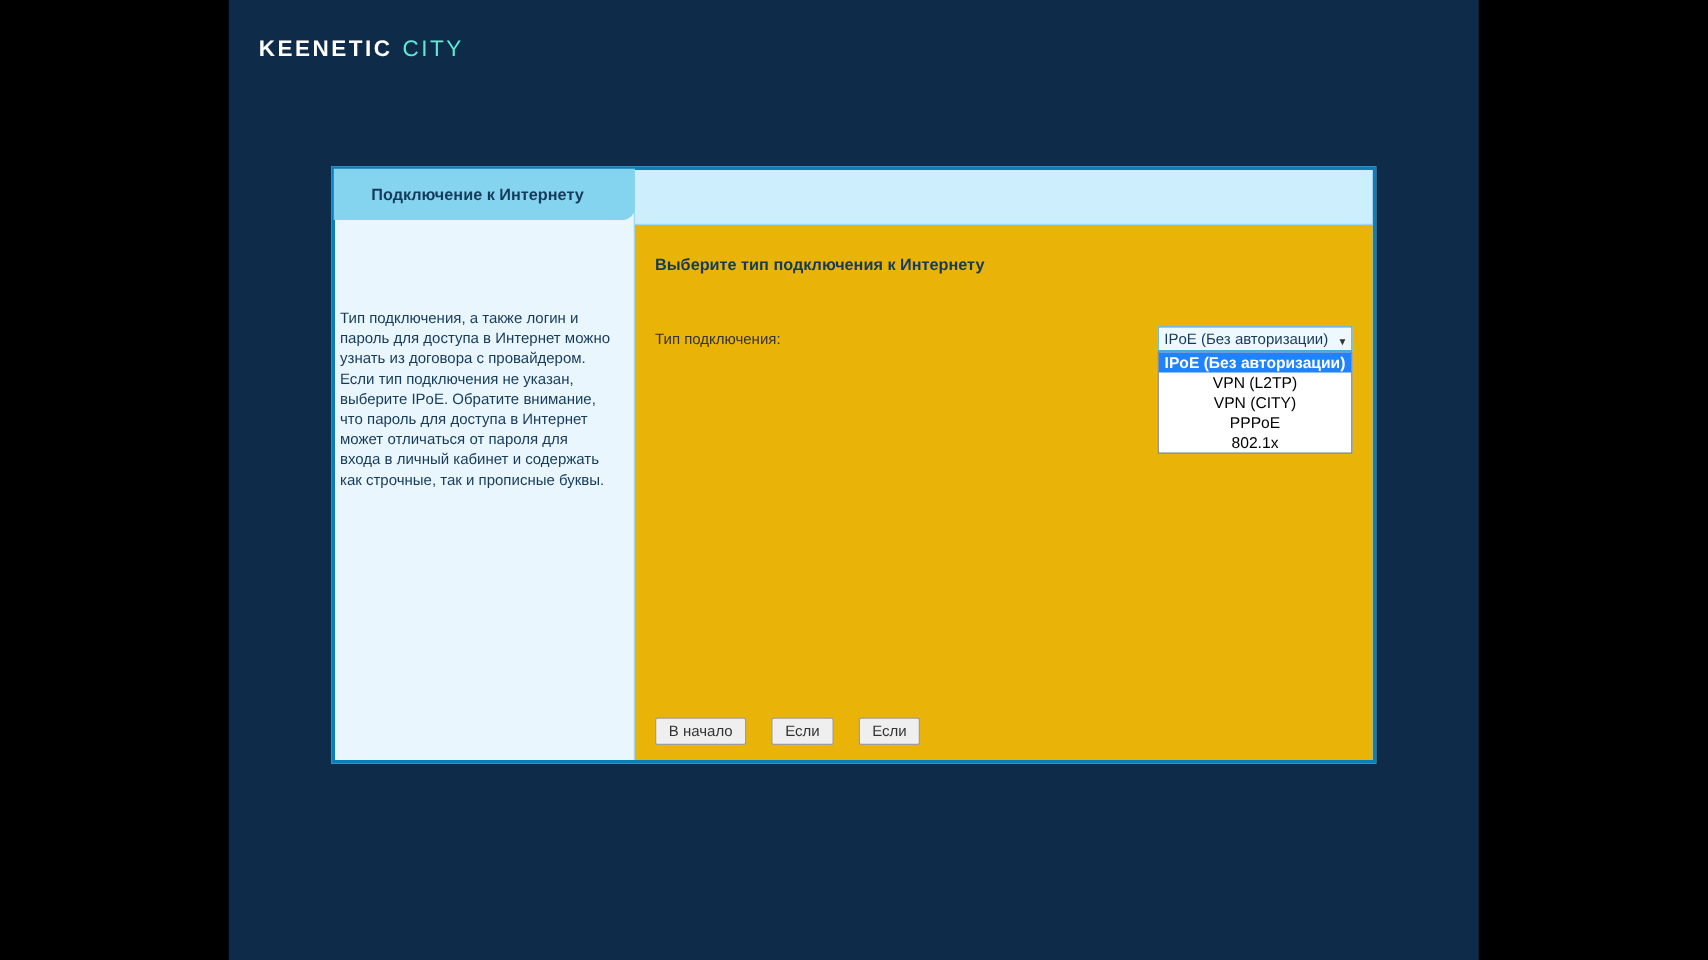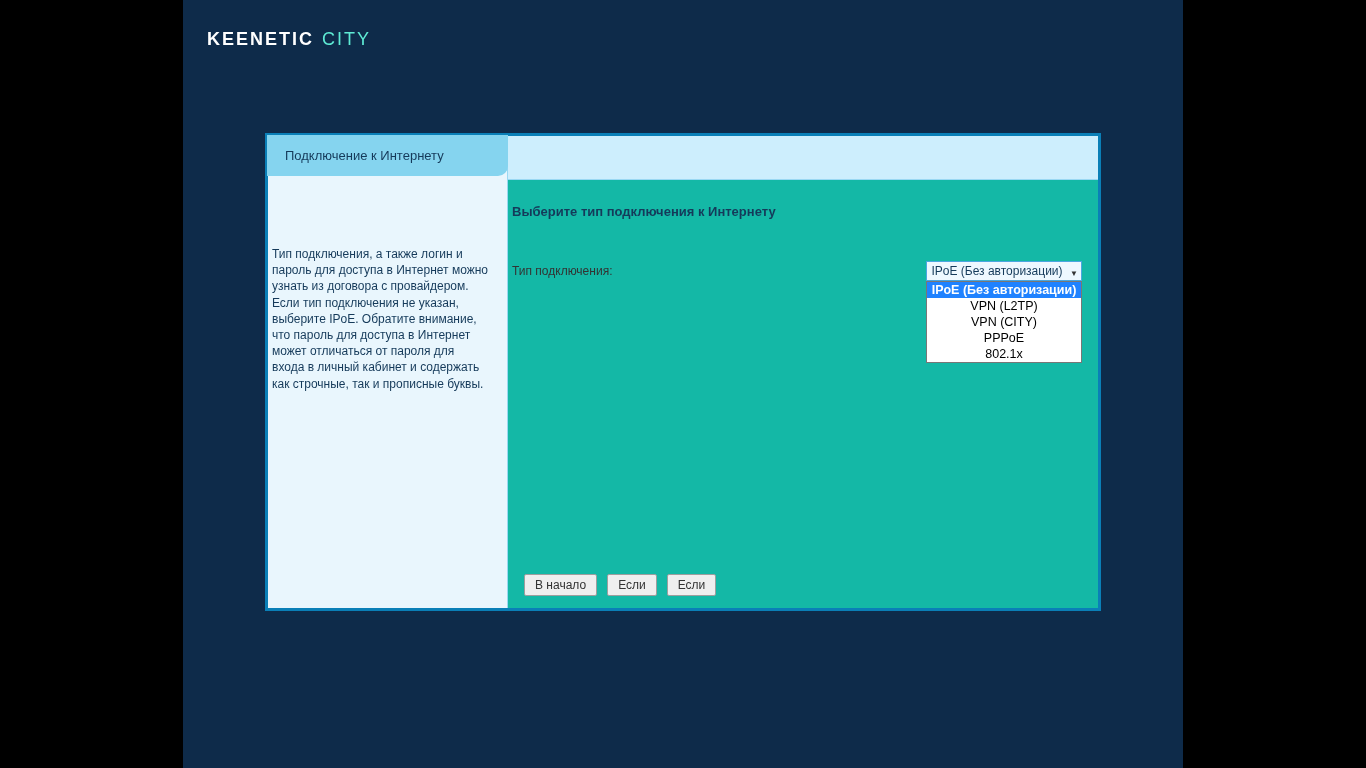--- a/index.html
+++ b/index.html
@@ -33,22 +33,22 @@
     }
     .side {
       width: 240px;
       background: #e9f6fd;
       border-right: 1px solid #9ad8f3;
     }
     .tab {
       background: #85d4ef;
       color: #153a5a;
       font-size: 13px;
-      font-weight: normal;
-      padding: 13px 18px;
+      font-weight: bold;
+      padding: 13px 30px;
       border-bottom-right-radius: 10px;
       margin: -1px -1px 0 -1px;
     }
     .help {
       color: #153a5a;
       font-size: 12px;
       line-height: 1.35;
       padding: 70px 18px 0 4px;
     }
     .main {
@@ -56,22 +56,22 @@
       display: flex;
       flex-direction: column;
     }
     .hdr {
       background: #cdeefd;
       height: 44px;
       border-bottom: 1px solid #9ad8f3;
     }
     .body {
       flex: 1;
-      background: #14b8a6;
-      padding: 24px 16px 0 4px;
+      background: #eab308;
+      padding: 24px 16px 0 16px;
       position: relative;
     }
     .title {
       color: #153a5a;
       font-size: 13px;
       font-weight: bold;
     }
     .row {
       display: flex;
       margin-top: 42px;
@@ -111,21 +111,21 @@
       background: #fff;
       font-size: 12.5px;
       line-height: 16px;
     }
     .dd .opt { padding: 0 4px; color: #000; white-space: nowrap; }
     .dd .opt.selected { background: #1f82ff; color: #fff; font-weight: bold; }
     .btns {
       position: absolute;
       left: 16px; bottom: 12px;
       display: flex;
-      gap: 10px;
+      gap: 20px;
     }
     .btn {
       font-size: 12px;
       color: #333;
       background: #efefef;
       border: 1px solid #9e9e9e;
       border-radius: 2px;
       padding: 2px 10px;
       cursor: default;
       line-height: 16px;

